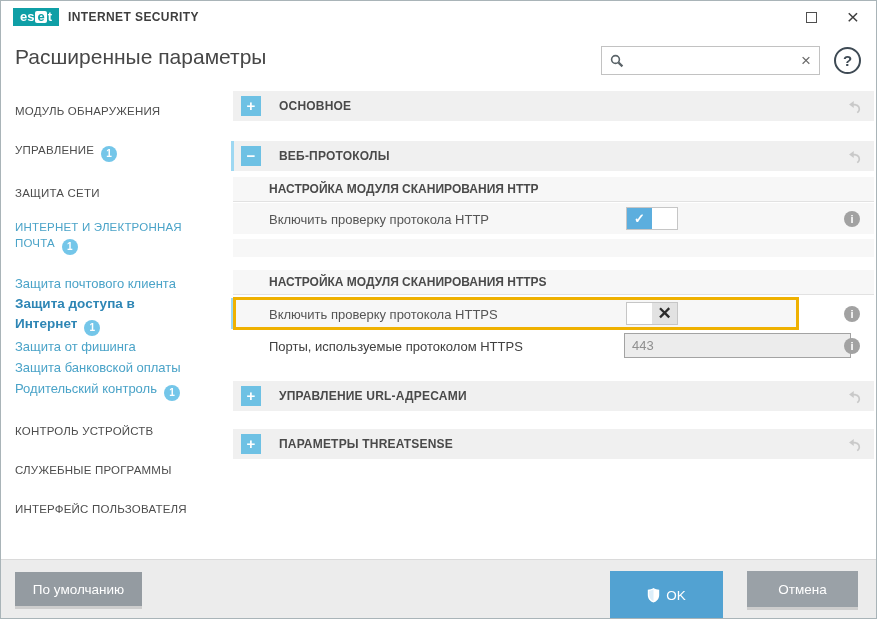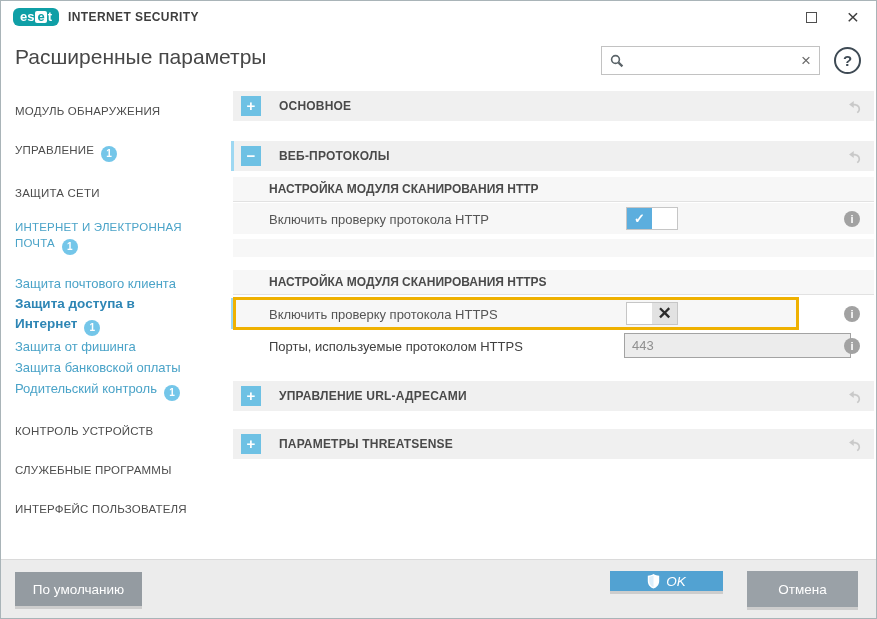--- a/index.html
+++ b/index.html
@@ -5,21 +5,21 @@
   * { margin:0; padding:0; box-sizing:border-box; }
   html,body { width:877px; height:619px; }
   body { font-family:"Liberation Sans", sans-serif; background:#d8d8d8; }
   #window {
     width:877px; height:619px; background:#ffffff;
     border:1px solid #a9b4b8; position:relative; overflow:hidden;
   }
   
   .titlebar { height:32px; display:flex; align-items:center; padding:0 12px; position:relative; }
   .logo-pill {
-    background:#0f9fa6; color:#fff; border-radius:6px; font-weight:bold;
+    background:#0f9fa6; color:#fff; border-radius:0; font-weight:bold;
     font-size:13px; padding:2px 7px 3px 7px; display:inline-flex; align-items:center; line-height:13px;
   }
   .logo-e { background:#fff; color:#0f9fa6; border-radius:2px; margin:0 1px; padding:0 2px; line-height:12px; }
   .product { margin-left:9px; font-size:12px; font-weight:bold; color:#3e3e3e; letter-spacing:0.4px; }
   .win-controls { position:absolute; right:10px; top:0; height:32px; display:flex; align-items:center; gap:16px; }
   .btn-max { width:26px; height:26px; display:flex; align-items:center; justify-content:center; cursor:pointer; }
   .btn-max i { display:block; width:11px; height:11px; border:1.5px solid #4f4f4f; }
   .btn-close { width:26px; height:26px; font-size:21px; color:#3f3f3f; display:flex; align-items:center; justify-content:center; cursor:pointer; line-height:20px; }
   
   .header { height:56px; position:relative; }
@@ -92,21 +92,21 @@
     background:#ececec; border:1px solid #a3a3a3; color:#8f8f8f; font-size:13px;
     padding:0 7px; font-family:"Liberation Sans", sans-serif;
   }
   .gap-url { height:22px; }
   .gap-threat { height:18px; }
   
   .footer { position:absolute; left:0; right:0; bottom:0; height:59px; background:#ececec; border-top:1px solid #dadada; }
   .btn { border:none; color:#fff; font-size:13.5px; font-family:"Liberation Sans", sans-serif; cursor:pointer;
          box-shadow:0 3px 0 rgba(0,0,0,0.13); display:flex; align-items:center; justify-content:center; }
   .btn-default { position:absolute; left:14px; top:12px; width:127px; height:34px; background:#949ba1; }
-  .btn-ok { position:absolute; left:609px; top:11px; width:113px; height:20px; background:#52a2d2; gap:6px;font-style:italic; }
+  .btn-ok { position:absolute; left:609px; top:11px; width:113px; height:48px; background:#52a2d2; gap:6px; }
   .btn-cancel { position:absolute; left:746px; top:11px; width:111px; height:36px; background:#9aa1a7; }
 </style>
 </head>
 <body>
 
 <div id="window">
 
   <div class="titlebar">
     <span class="logo-pill">
         <span>es</span>

